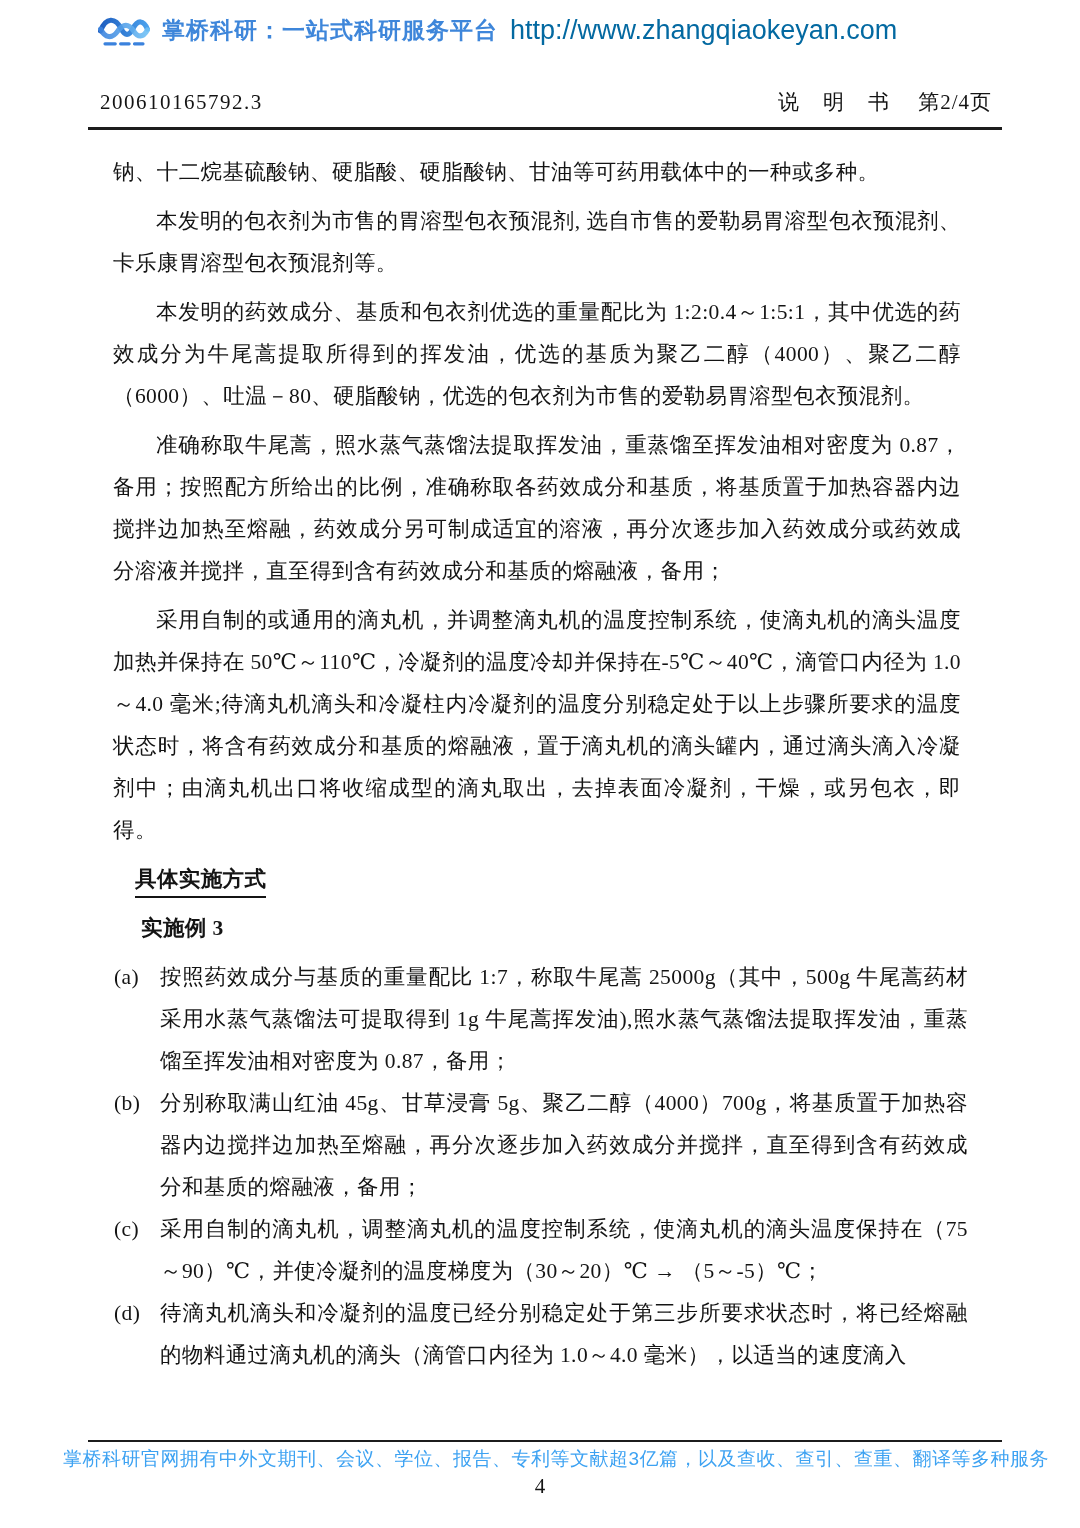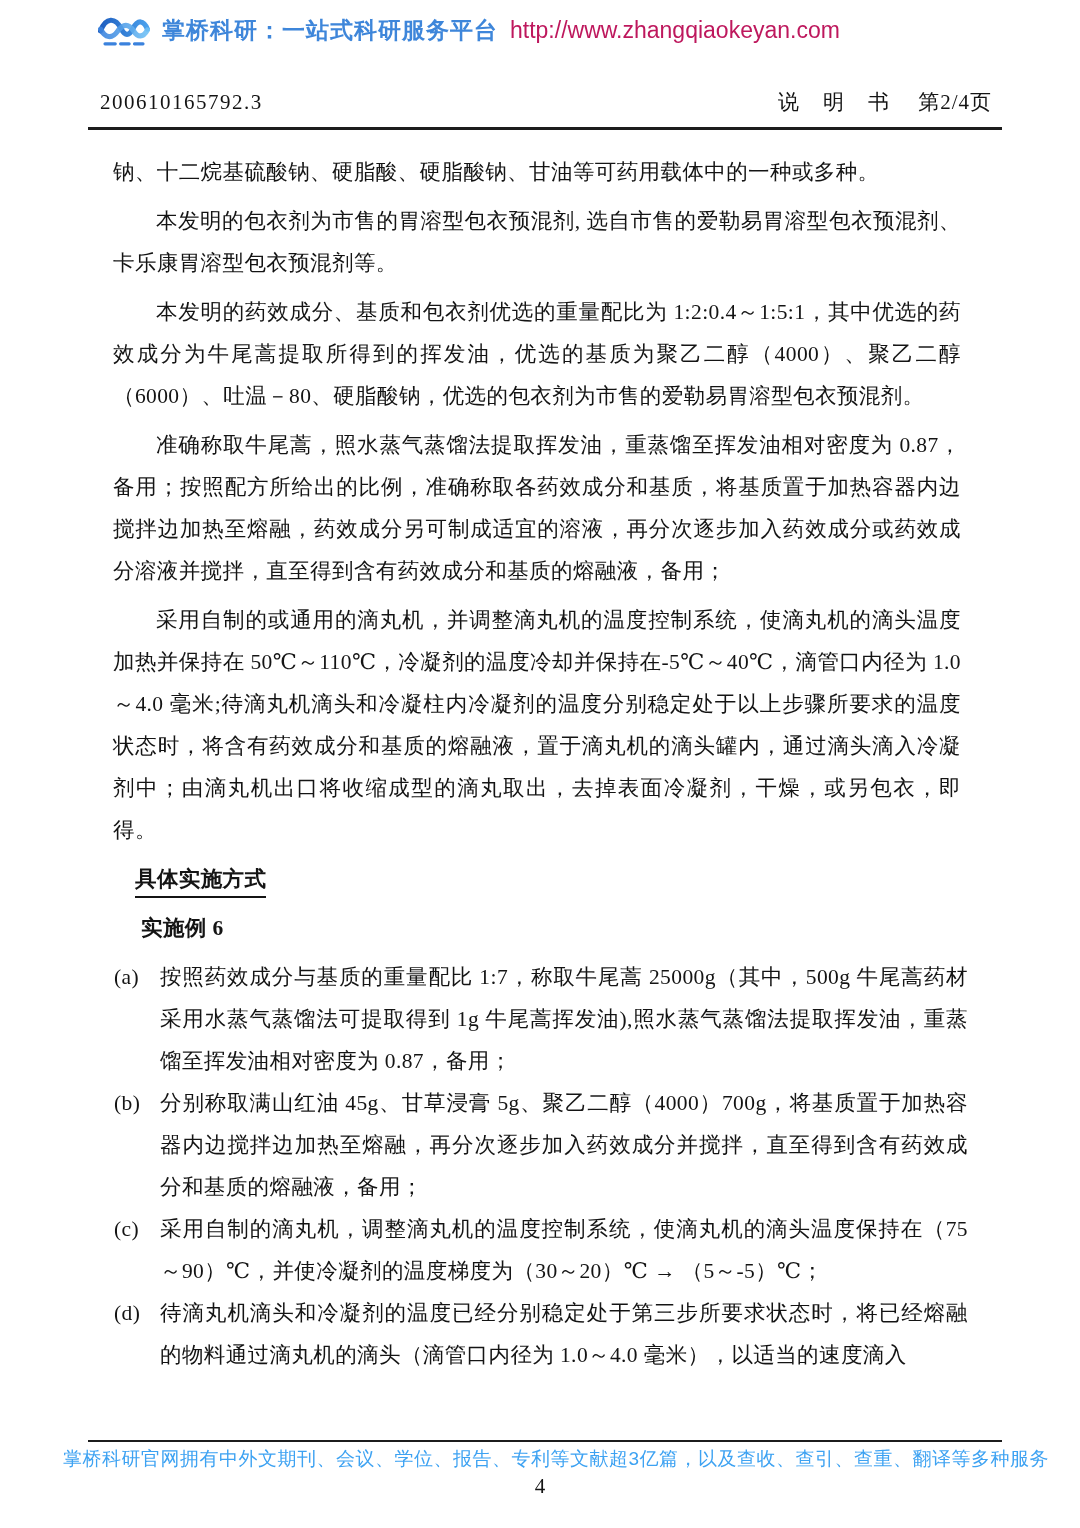--- a/index.html
+++ b/index.html
@@ -24,22 +24,22 @@
     font-family: "Liberation Sans", "DejaVu Sans", sans-serif;
   }
   .brand-logo { width: 52px; height: 40px; flex: none; }
   .brand-name {
     color: #3e86da;
     font-size: 23px;
     font-weight: 700;
     letter-spacing: 1px;
   }
   .brand-url {
-    color: #be185d;
-    font-size: 23px;
+    color: #0369a1;
+    font-size: 27px;
     font-weight: 400;
   }
   
   .doc-header {
     position: absolute;
     top: 88px;
     left: 100px;
     right: 88px;
     display: flex;
     justify-content: space-between;
@@ -146,21 +146,21 @@
   <div class="content">
     <p class="noindent">钠、十二烷基硫酸钠、硬脂酸、硬脂酸钠、甘油等可药用载体中的一种或多种。</p>
     <p class="para">本发明的包衣剂为市售的胃溶型包衣预混剂, 选自市售的爱勒易胃溶型包衣预混剂、卡乐康胃溶型包衣预混剂等。</p>
     <p class="para">本发明的药效成分、基质和包衣剂优选的重量配比为 1:2:0.4～1:5:1，其中优选的药效成分为牛尾蒿提取所得到的挥发油，优选的基质为聚乙二醇（4000）、聚乙二醇（6000）、吐温－80、硬脂酸钠，优选的包衣剂为市售的爱勒易胃溶型包衣预混剂。</p>
     <p class="para">准确称取牛尾蒿，照水蒸气蒸馏法提取挥发油，重蒸馏至挥发油相对密度为 0.87，备用；按照配方所给出的比例，准确称取各药效成分和基质，将基质置于加热容器内边搅拌边加热至熔融，药效成分另可制成适宜的溶液，再分次逐步加入药效成分或药效成分溶液并搅拌，直至得到含有药效成分和基质的熔融液，备用；</p>
     <p class="para">采用自制的或通用的滴丸机，并调整滴丸机的温度控制系统，使滴丸机的滴头温度加热并保持在 50℃～110℃，冷凝剂的温度冷却并保持在-5℃～40℃，滴管口内径为 1.0～4.0 毫米;待滴丸机滴头和冷凝柱内冷凝剂的温度分别稳定处于以上步骤所要求的温度状态时，将含有药效成分和基质的熔融液，置于滴丸机的滴头罐内，通过滴头滴入冷凝剂中；由滴丸机出口将收缩成型的滴丸取出，去掉表面冷凝剂，干燥，或另包衣，即得。</p>
 
     <p class="section-heading">
       <span class="u">具体实施方式</span>
     </p>
-    <p class="example-heading">实施例 6</p>
+    <p class="example-heading">实施例 3</p>
 
     <div class="step">
       <span class="step-label">(a)</span>
       <div class="step-text">按照药效成分与基质的重量配比 1:7，称取牛尾蒿 25000g（其中，500g 牛尾蒿药材采用水蒸气蒸馏法可提取得到 1g 牛尾蒿挥发油),照水蒸气蒸馏法提取挥发油，重蒸馏至挥发油相对密度为 0.87，备用；</div>
     </div>
     <div class="step">
       <span class="step-label">(b)</span>
       <div class="step-text">分别称取满山红油 45g、甘草浸膏 5g、聚乙二醇（4000）700g，将基质置于加热容器内边搅拌边加热至熔融，再分次逐步加入药效成分并搅拌，直至得到含有药效成分和基质的熔融液，备用；</div>
     </div>
     <div class="step">

